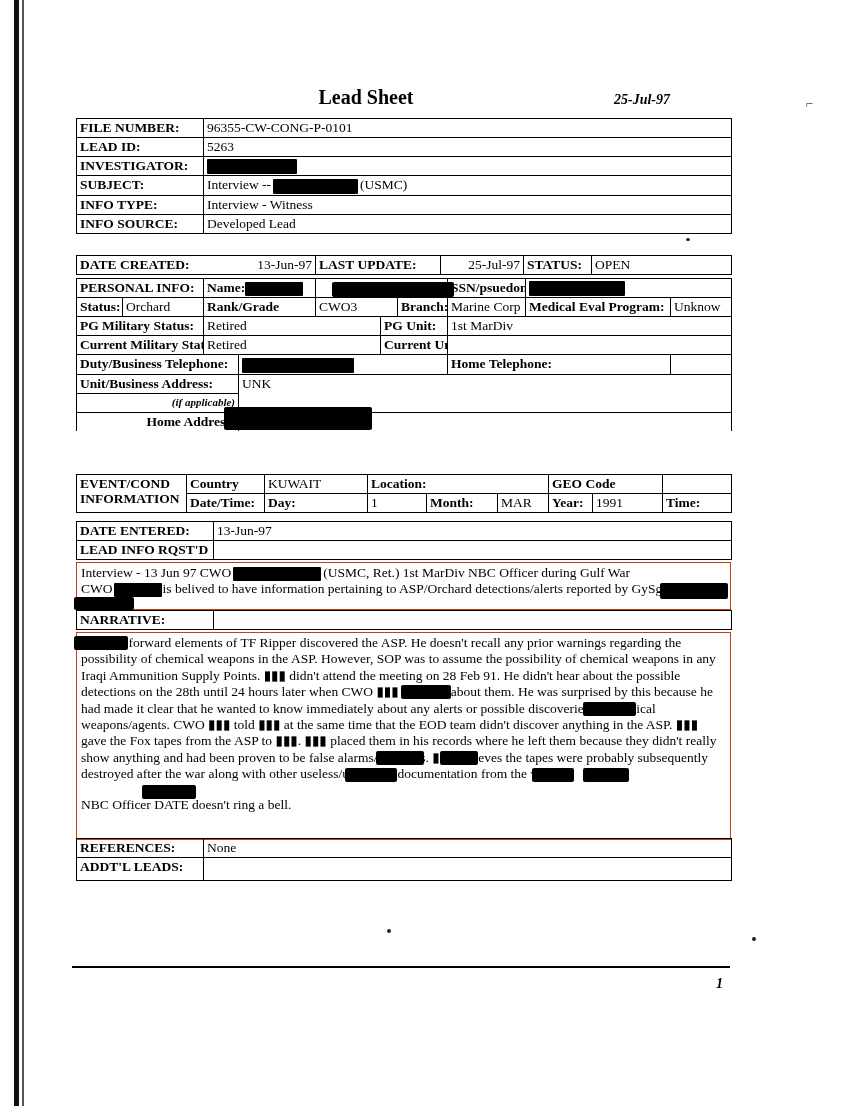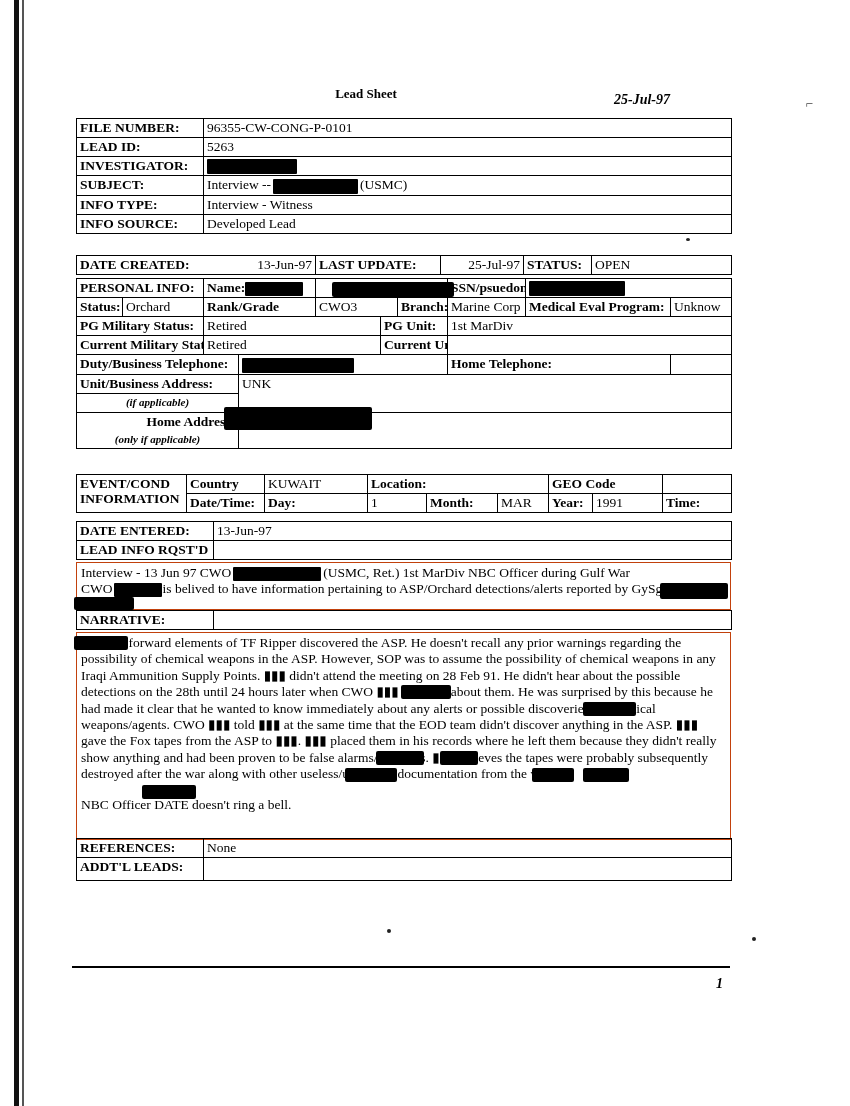--- a/index.html
+++ b/index.html
@@ -33,21 +33,21 @@
     position: absolute;
     left: 22px; top: 0px;
     width: 2px; height: 1106px;
     background: #555;
   }
   .doc-title {
     position: absolute;
     left: 0; top: 86px;
     width: 732px;
     text-align: center;
-    font-size: 13px;
+    font-size: 20px;
     font-weight: bold;
     font-family: "Liberation Serif", serif;
   }
   .doc-date {
     position: absolute;
     left: 614px; top: 92px;
     font-size: 14px;
     font-style: italic;
     font-weight: bold;
   }
@@ -68,21 +68,21 @@
     padding: 1px 3px;
     vertical-align: top;
     line-height: 15px;
     height: 16px;
     white-space: nowrap;
     overflow: hidden;
   }
   .lbl { font-weight: bold; }
   .val { font-weight: normal; }
   .sm { font-size: 11px; font-style: italic; font-weight: bold; }
-  .ctr { text-align: center; }
+  .ctr { text-align: right; }
   .rgt { text-align: right; }
   .nobord-r { border-right: none !important; }
   .nobord-l { border-left: none !important; }
 
   
   .redact {
     display: inline-block;
     background: #000;
     height: 13px;
     vertical-align: middle;
@@ -261,24 +261,20 @@
 
       <tr>
         <td class="sm ctr" colspan="3">(if applicable)</td>
         <td colspan="7" style="border-top:none;"></td>
       </tr>
 
       <tr>
         <td class="lbl rgt" colspan="3" style="border-bottom:none;">Home Address:</td>
         <td colspan="7" style="border-bottom:none;"></td>
       </tr>
-      <tr>
-        <td class="sm ctr" colspan="3" style="border-top:none; height:14px;">(only if applicable)</td>
-        <td colspan="7" style="border-top:none; height:14px;"></td>
-      </tr>
     </tbody>
   </table>
 
   <div class="redact-abs" style="left:332px; top:282px; width:122px; height:15px;"></div>
   <div class="redact-abs" style="left:224px; top:407px; width:148px; height:17px;"></div>
   <div class="redact-abs" style="left:224px; top:418px; width:148px; height:12px;"></div>
 
   <table class="grid" style="left:76px; top:474px; width:655px;">
     <colgroup>
       <col style="width:110px">

